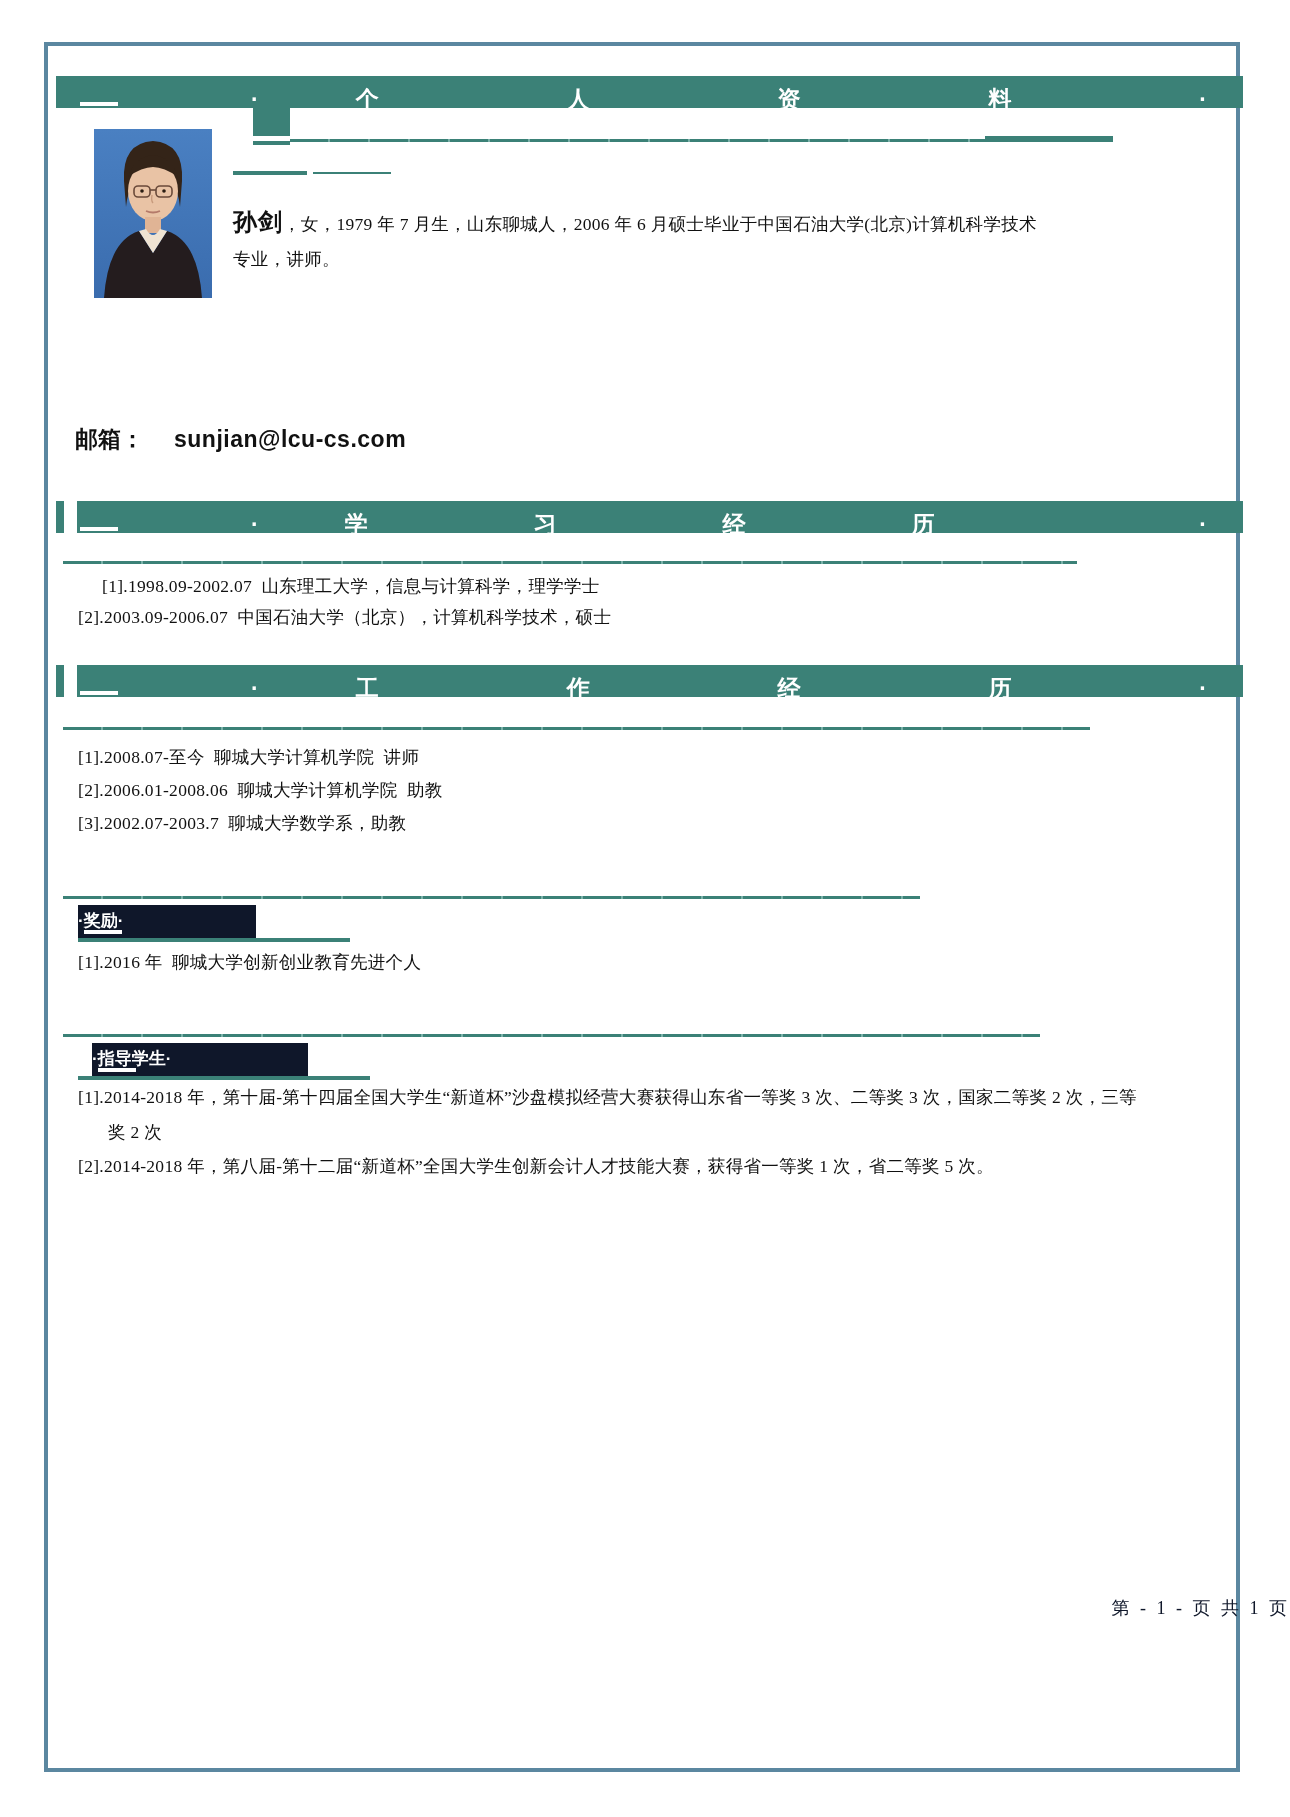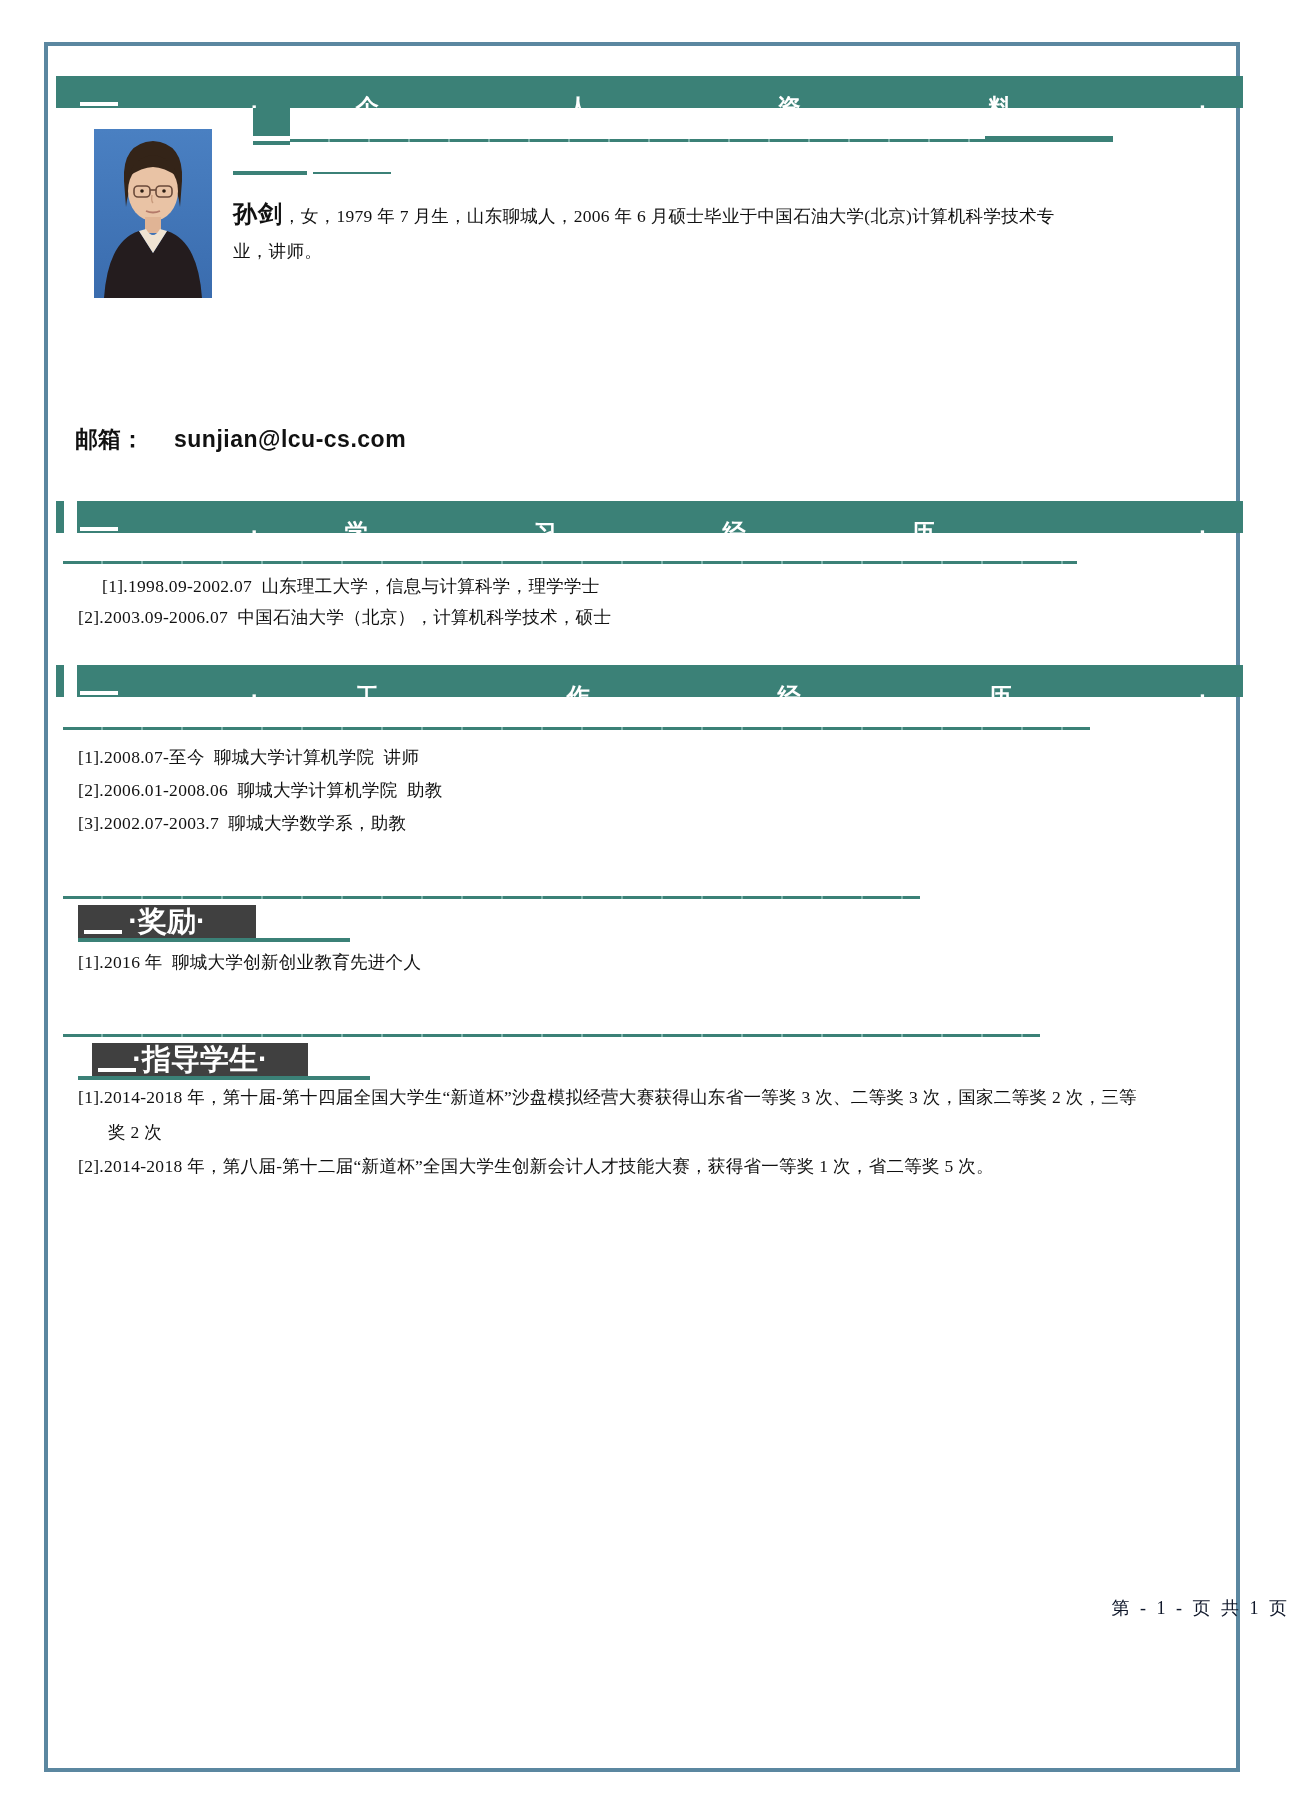--- a/index.html
+++ b/index.html
@@ -13,48 +13,48 @@
     position:absolute; left:44px; top:42px; width:1196px; height:1730px;
     border:4px solid #5b87a0;
   }
   
   .bar {
     position:absolute; left:56px; width:1187px; height:32px;
     background:#3b8177; color:#ffffff;
     font-family:"Liberation Sans","DejaVu Sans",sans-serif;
     font-size:23px; font-weight:bold; line-height:31px;
     text-align:justify; text-align-last:justify;
-    padding:16px 36px 0 195px; letter-spacing:0;
+    padding:8px 36px 0 195px; letter-spacing:0;
   }
   .bar-notch { position:absolute; top:0; left:8px; width:13px; height:32px; background:#ffffff; }
   .bar-underscore { position:absolute; background:#ffffff; height:4px; width:38px; }
   
   .rule {
     position:absolute; height:3px;
     background:repeating-linear-gradient(90deg,#3b8177 0 38px,#79b0a8 38px 40px);
   }
   .solid-teal { position:absolute; background:#3b8177; }
   
   .label-box {
-    position:absolute; height:33px; background:#404040; color:#fff;
+    position:absolute; height:33px; background:#0f172a; color:#fff;
     font-family:"Liberation Sans","DejaVu Sans",sans-serif;
-    font-size:29px; font-weight:bold; line-height:32px; text-align:center;
+    font-size:17px; font-weight:bold; line-height:32px; 
   }
   .label-box .bar-underscore { left:6px; bottom:4px; }
   
   .item {
     position:absolute; left:78px; font-size:17.5px; color:#111;
     white-space:pre; letter-spacing:0.3px;
   }
   .intro-wrap {
     position:absolute; left:75px; top:197px; width:985px;
     font-size:17.5px; line-height:35px; letter-spacing:0.3px;
   }
   .photo-spacer { float:left; width:158px; height:106px; }
-  .intro-wrap p { margin:0; }
+  .intro-wrap p { margin:8px; }
   .person-name { font-size:24px; font-weight:bold; letter-spacing:1px; }
   .email-row {
     position:absolute; left:75px; top:424px; font-size:23px; font-weight:bold;
   }
   .email-addr {
     font-family:"Liberation Sans","DejaVu Sans",sans-serif; margin-left:30px;
     letter-spacing:0.5px;
   }
   .photo { position:absolute; left:94px; top:129px; width:118px; height:169px; }
   .footer {

